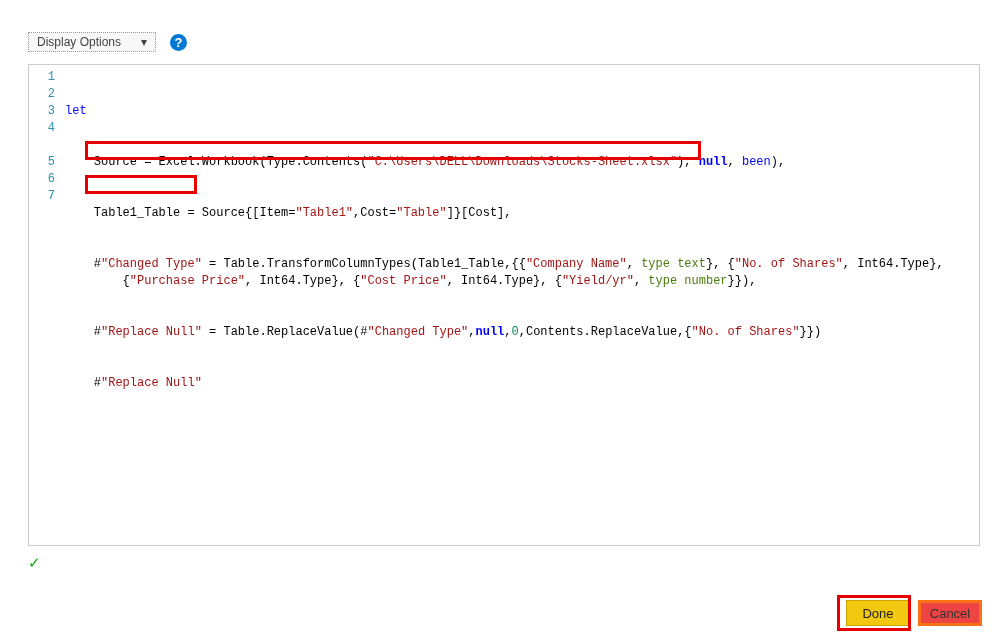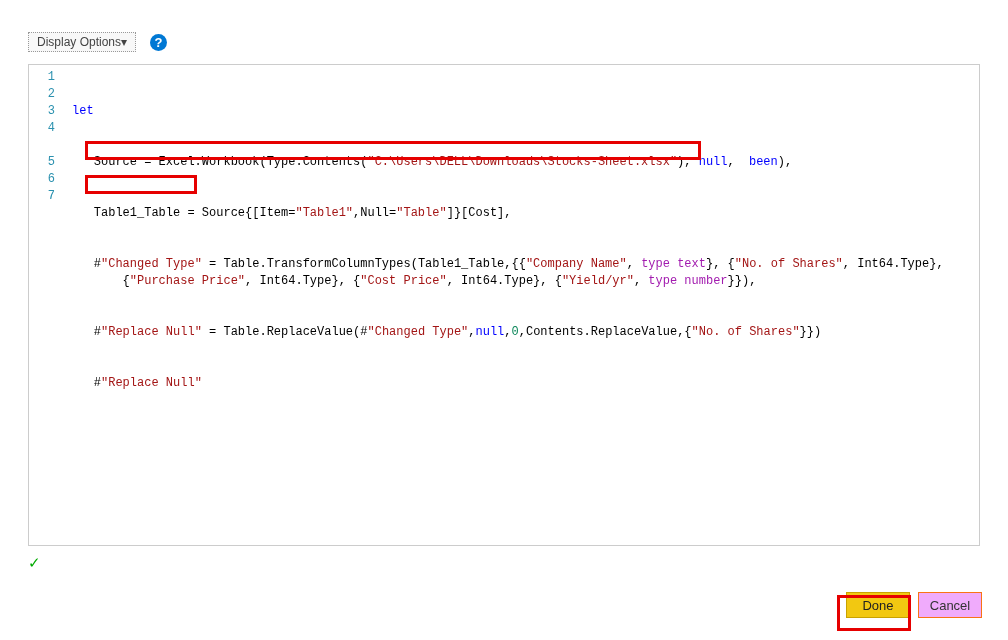--- a/index.html
+++ b/index.html
@@ -33,21 +33,21 @@
     padding-top: 8px;
   }
   .display-options {
     border: 1px dotted #999;
     padding: 2px 8px;
     font-size: 12px;
     color: #444;
     background: #f8f8f8;
     display: inline-flex;
     align-items: flex-end;
-    gap: 0;
+    gap: 20px;
     cursor: pointer;
   }
   .help-icon {
     width: 17px;
     height: 17px;
     border-radius: 50%;
     background: #0078d4;
     color: #fff;
     display: inline-flex;
     align-items: center;
@@ -77,26 +77,26 @@
   .gutter div { height: 17px; }
   .code {
     padding: 4px 6px 0 4px;
     white-space: pre;
     color: #000;
     position: relative;
     flex: 1;
   }
   .code .line { height: 17px; }
   .line-wrap { height: 34px; }
-  .kw { color: #0000ff; margin-left: 7px; }
+  .kw { color: #0000ff; }
   .str { color: #a31515; }
-  .typecolor { color: #a21caf; margin-top: 48px; }
+  .typecolor { color: #4d7c0f; margin-top: 48px; }
   .ident { color: #000; margin-top: 31px; }
   .num { color: #098658; }
-  .nullkw { color: #0000ff; }
+  .nullkw { color: #0000ff; font-weight: bold; }
   .highlight-box {
     border: 3px solid #e60000;
     position: absolute;
     pointer-events: none;
   }
   .hl1 { left: 24px; top: 76px; width: 616px; height: 19px; }
   .hl2 { left: 24px; top: 110px; width: 112px; height: 19px; }
   .status-row {
     display: flex;
     align-items: center;
@@ -105,35 +105,35 @@
     color: #444;
     font-size: 13px;
   }
   .check-icon {
     color: #0a0;
     font-size: 15px;
   }
   .footer-buttons {
     position: absolute;
     right: 26px;
-    bottom: 22px;
+    bottom: 14px;
     display: flex;
     gap: 8px;
     align-items: center;
   }
   .btn {
     min-width: 64px;
     height: 26px;
     font-size: 13px;
     display: inline-flex;
     align-items: center;
     justify-content: center;
     cursor: pointer;
-    border: 1px solid #f97316;
-    background: #f0abfc;
+    border: 3px solid #f97316;
+    background: #ef4444;
     color: #333;
   }
   .btn-done {
     background: #f2c811;
     border: 1px solid #c9a200;
     color: #222;
   }
   .done-highlight {
     border: 3px solid #e60000;
     position: absolute;
@@ -163,21 +163,21 @@
     <div>2</div>
     <div>3</div>
     <div style="height:34px;">4</div>
     <div>5</div>
     <div>6</div>
     <div>7</div>
   </div>
   <div class="code">
     <div class="line"><span class="kw">let</span></div>
     <div class="line"><span>    Source = Excel.Workbook(Type.Contents(</span><span class="str">"C:\Users\DELL\Downloads\Stocks-Sheet.xlsx"</span><span>), </span><span class="nullkw">null</span><span>, </span><span class="kw">been</span><span>),</span></div>
-    <div class="line"><span>    Table1_Table = Source{[Item=</span><span class="str">"Table1"</span><span>,Null=</span><span class="str">"Table"</span><span>]}[Cost],</span></div>
+    <div class="line"><span>    Table1_Table = Source{[Item=</span><span class="str">"Table1"</span><span>,Cost=</span><span class="str">"Table"</span><span>]}[Cost],</span></div>
     <div class="line-wrap"><span>    #</span><span class="str">"Changed Type"</span><span> = Table.TransformColumnTypes(Table1_Table,{{</span><span class="str">"Company Name"</span><span>, </span><span class="typecolor">type text</span><span>}, {</span><span class="str">"No. of Shares"</span><span>, </span><span class="ident">Int64.Type</span><span>},
 </span><span>        {</span><span class="str">"Purchase Price"</span><span>, </span><span class="ident">Int64.Type</span><span>}, {</span><span class="str">"Cost Price"</span><span>, </span><span class="ident">Int64.Type</span><span>}, {</span><span class="str">"Yield/yr"</span><span>, </span><span class="typecolor">type number</span><span>}}),</span></div>
     <div class="line"><span>    #</span><span class="str">"Replace Null"</span><span> = Table.ReplaceValue(#</span><span class="str">"Changed Type"</span><span>,</span><span class="nullkw">null</span><span>,</span><span class="num">0</span><span>,Contents.ReplaceValue,{</span><span class="str">"No. of Shares"</span><span>}})</span></div>
     <div class="line"><span>    #</span><span class="str">"Replace Null"</span></div>
 
     <div class="highlight-box hl1"></div>
     <div class="highlight-box hl2"></div>
   </div>
 </div>
 

